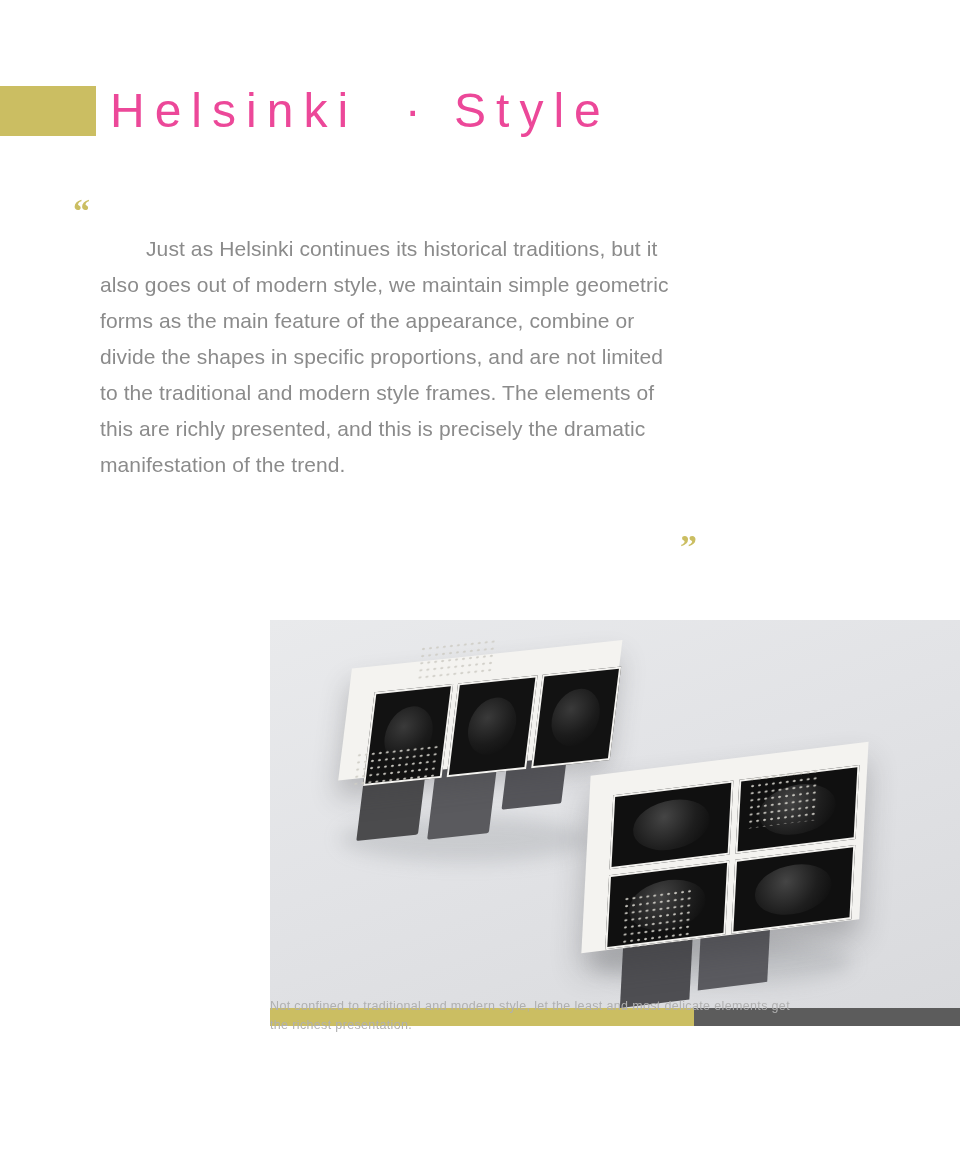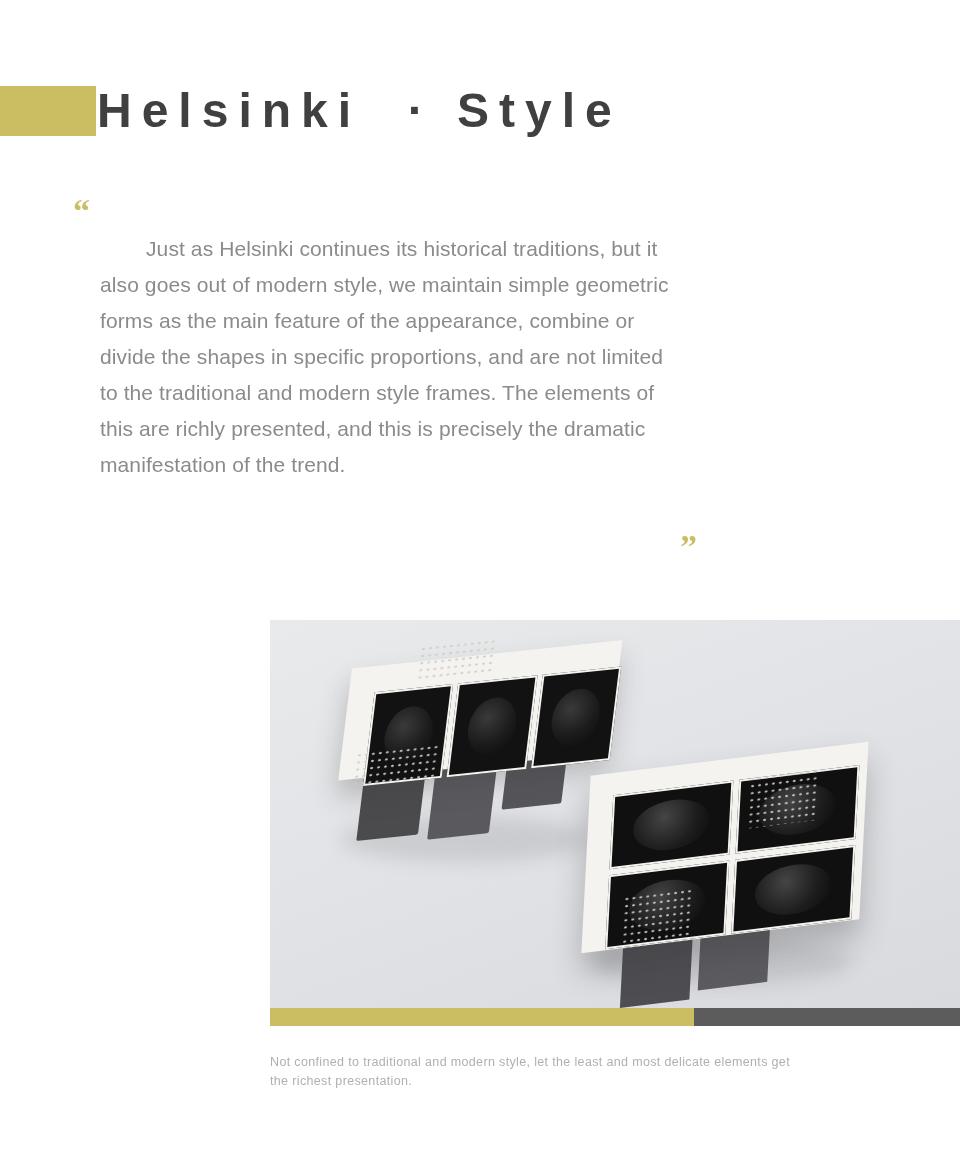--- a/index.html
+++ b/index.html
@@ -24,24 +24,24 @@
     display: flex;
     align-items: center;
   }
   .header-swatch {
     width: 96px;
     height: 50px;
     background: #cbbe62;
     flex: 0 0 auto;
   }
   .header-title {
-    margin-left: 1px;
+    margin-left: 14px;
     font-size: 48px;
-    font-weight: 700;
-    color: #404040;
+    font-weight: 400;
+    color: #ec4899;
     letter-spacing: 10px;
     white-space: pre;
     line-height: 1;
     font-family: "Liberation Sans", sans-serif;
   }
 
   
   .quote-wrap {
     position: absolute;
     left: 0;
@@ -227,21 +227,21 @@
     width: 690px;
     height: 18px;
     display: flex;
   }
   .bar-gold { width: 424px; background: #cbbe62; }
   .bar-grey { flex: 1; background: #5c5c5c; }
 
   .caption {
     position: absolute;
     left: 270px;
-    top: 1040px;
+    top: 984px;
     width: 520px;
     font-size: 12.5px;
     line-height: 19px;
     color: #b0b0b0;
     letter-spacing: 0.35px;
     font-family: "Liberation Sans", sans-serif;
   }
 </style>
 </head>
 <body>

